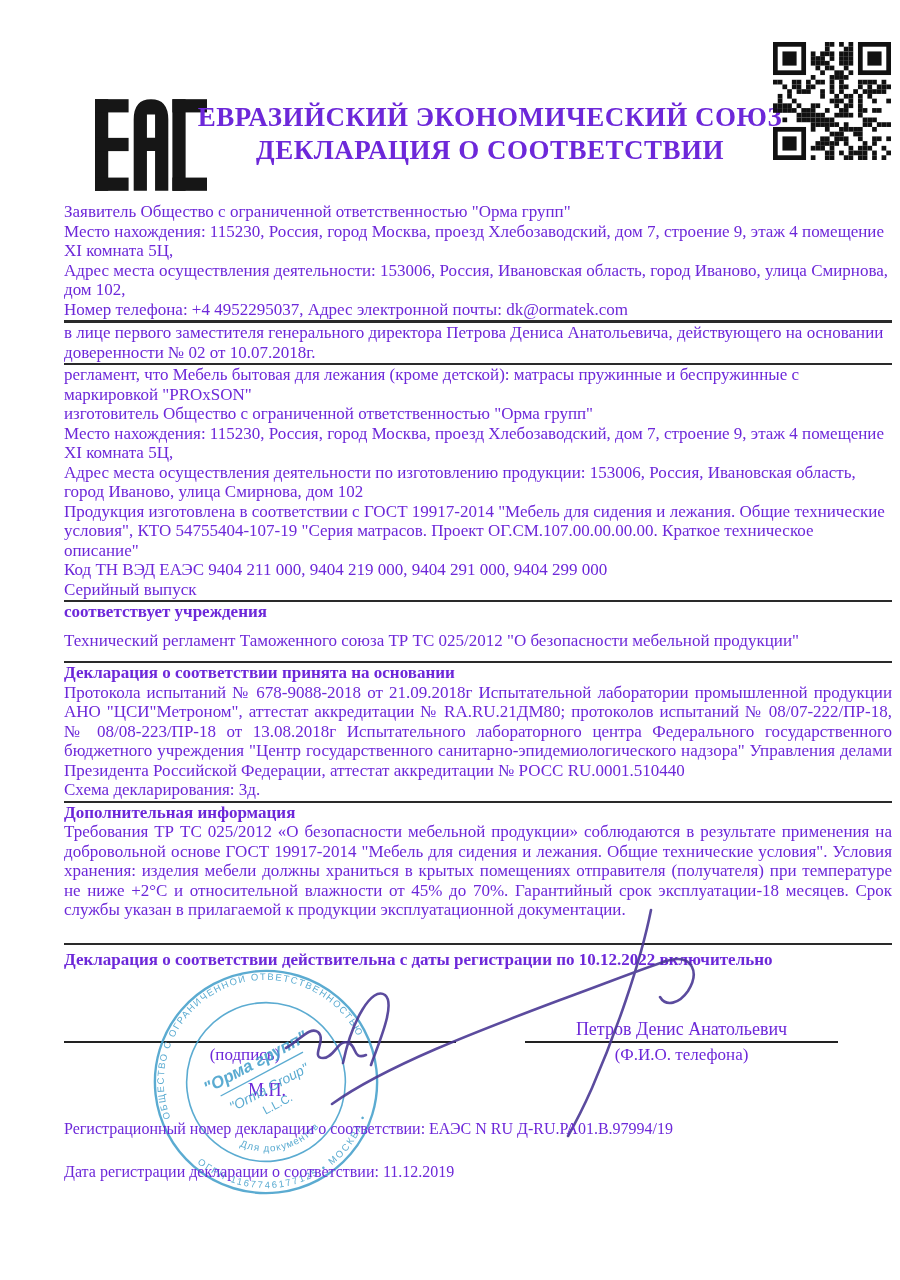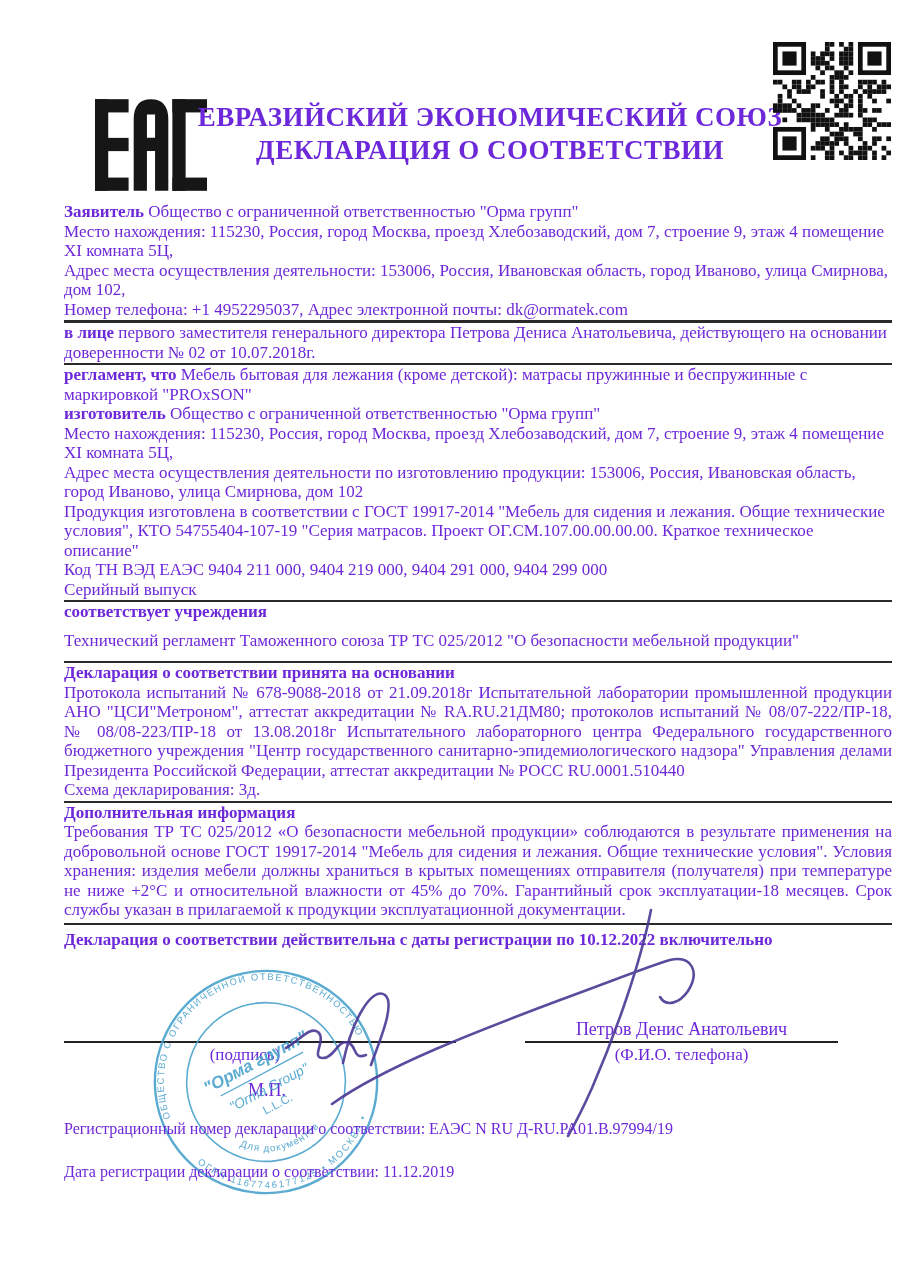--- a/index.html
+++ b/index.html
@@ -9,25 +9,25 @@
   .eac-logo{position:absolute;left:95px;top:99px;width:112px;height:92px;}
   .title-block{position:absolute;left:190px;top:101px;width:600px;text-align:center;
                font-weight:bold;font-size:27px;line-height:33px;letter-spacing:.5px;white-space:nowrap;}
   .qr{position:absolute;left:773px;top:42px;width:118px;height:118px;}
   
   .doc-body{position:absolute;left:64px;top:202px;width:828px;font-size:17px;line-height:19.5px;}
   .doc-body p{margin:0;}
   .sec{border-bottom:2px solid #2a2a2a;padding-bottom:1px;}
   .sec.thick{border-bottom-width:3px;}
   .just{text-align:justify;}
-  b.lead{font-weight:bold;}
+  b.lead{font-weight:normal;}
   .head{font-weight:bold;}
   .sp-top{margin-top:9px !important;font-family:Liberation Serif, serif;}
   .sp-bot{margin-bottom:10px !important;}
-  .pad-bot{padding-bottom:3px;}
+  .pad-bot{padding-bottom:23px;}
   .validity{font-weight:bold;margin-top:5px !important;}
   
   .sigline{position:absolute;height:0;border-top:2px solid #222;}
   .sig-caption{position:absolute;font-size:17px;text-align:center;}
   .mp{position:absolute;left:248px;top:1080px;font-size:18px;}
   .fio-name{position:absolute;left:525px;top:1019px;width:313px;text-align:center;font-size:18px;}
   .reg-line{position:absolute;left:64px;font-weight:normal;font-size:16px;}
   .stamp{position:absolute;left:142px;top:958px;width:248px;height:248px;opacity:.88;}
   .signature-overlay{position:absolute;left:0;top:0;width:900px;height:1280px;pointer-events:none;}
 </style>
@@ -283,21 +283,21 @@
         <rect x="105.8" y="110.39999999999999" width="4.6" height="4.6" fill="#111"></rect>
       </svg>
   </div>
 
   <div class="doc-body">
 
     <div class="sec thick">
       <p><b class="lead">Заявитель</b><span> Общество с ограниченной ответственностью "Орма групп"</span></p>
       <p>Место нахождения: 115230, Россия, город Москва, проезд Хлебозаводский, дом 7, строение 9, этаж 4 помещение XI комната 5Ц,</p>
       <p>Адрес места осуществления деятельности: 153006, Россия, Ивановская область, город Иваново, улица Смирнова, дом 102,</p>
-      <p>Номер телефона: +1 4952295037, Адрес электронной почты: dk@ormatek.com</p>
+      <p>Номер телефона: +4 4952295037, Адрес электронной почты: dk@ormatek.com</p>
     </div>
 
     <div class="sec">
       <p><b class="lead">в лице</b><span> первого заместителя генерального директора Петрова Дениса Анатольевича, действующего на основании доверенности № 02 от 10.07.2018г.</span></p>
     </div>
 
     <div class="sec">
       <p><b class="lead">регламент, что</b><span> Мебель бытовая для лежания (кроме детской): матрасы пружинные и беспружинные с маркировкой "PROxSON"</span></p>
       <p><b class="lead">изготовитель</b><span> Общество с ограниченной ответственностью "Орма групп"</span></p>
       <p>Место нахождения: 115230, Россия, город Москва, проезд Хлебозаводский, дом 7, строение 9, этаж 4 помещение XI комната 5Ц,</p>

